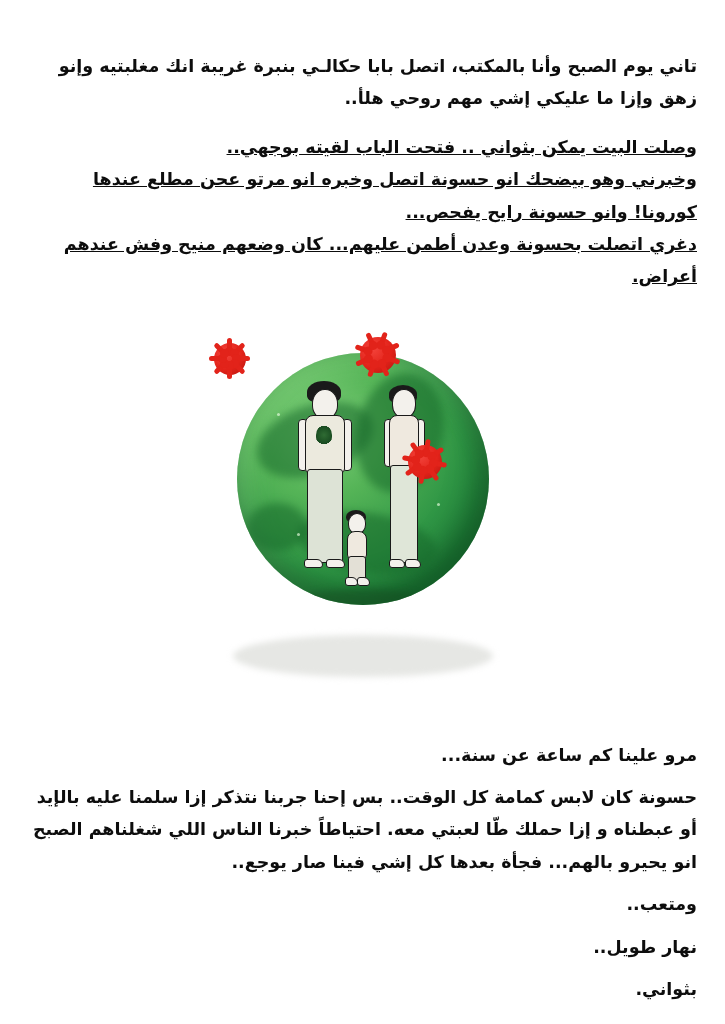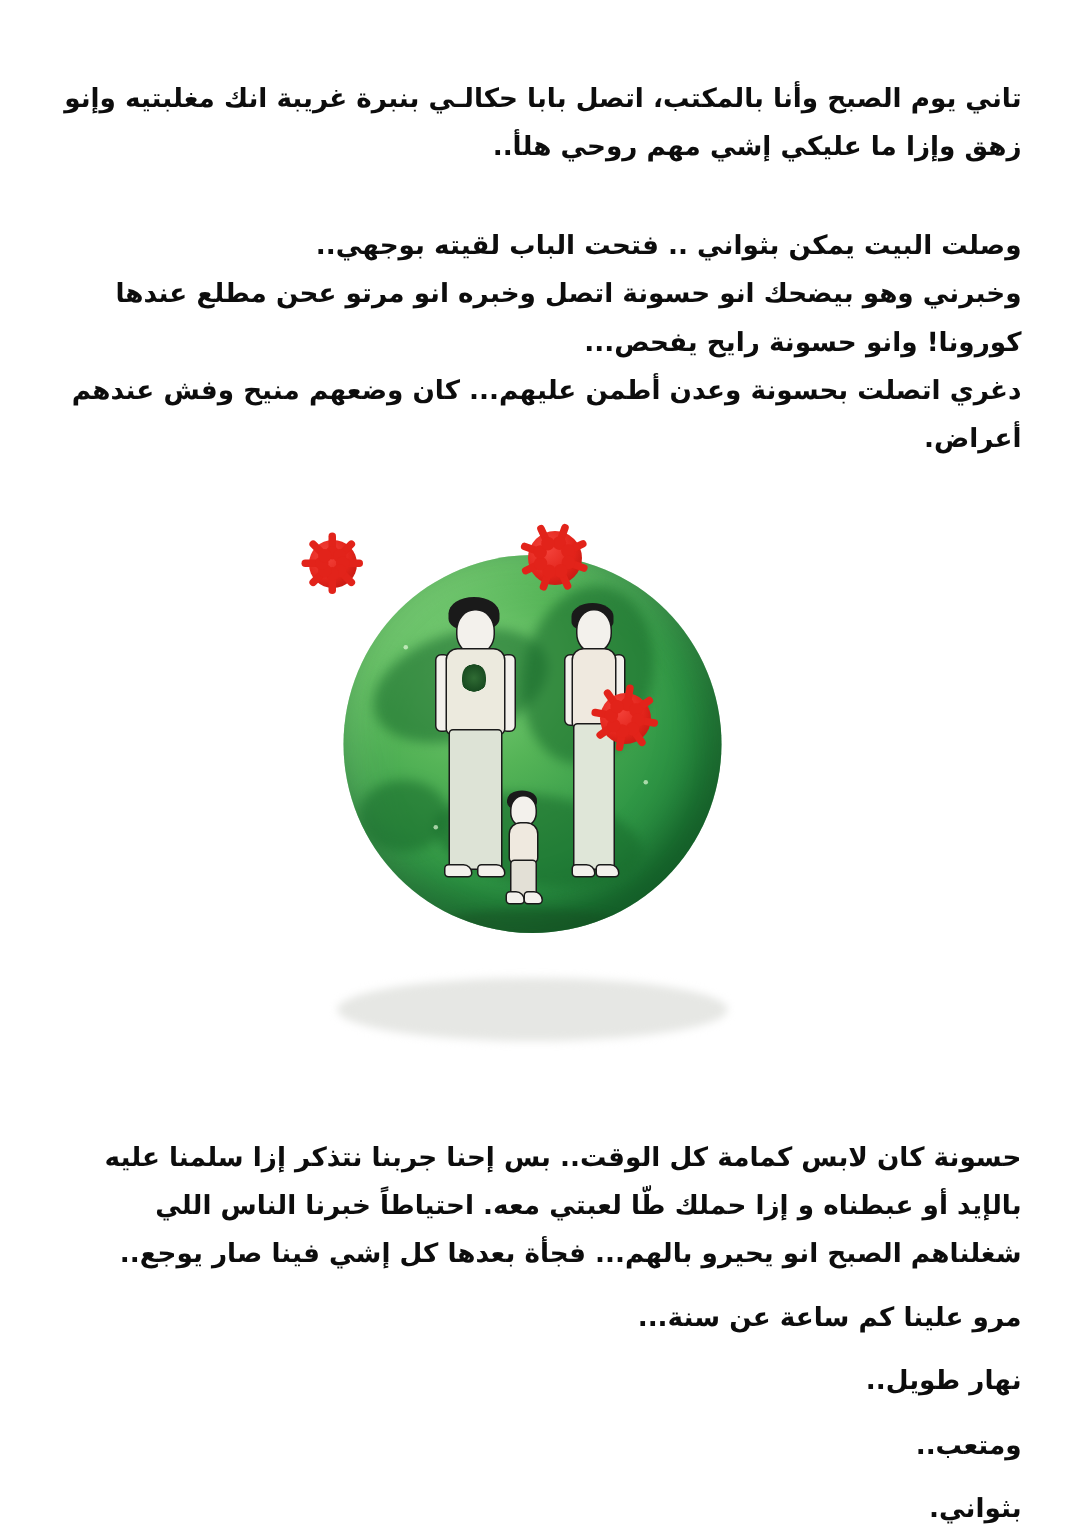--- a/index.html
+++ b/index.html
@@ -13,42 +13,42 @@
     font-family: "DejaVu Sans", sans-serif;
     color: #111111;
     position: relative;
     overflow: hidden;
   }
   .page {
     width: 725px;
     height: 1024px;
     position: relative;
     box-sizing: border-box;
-    padding: 44px 44px 24px 28px;
+    padding: 44px 28px 24px 28px;
     display: flex;
     flex-direction: column;
     gap: 12px;
   }
   .text-block {
     direction: rtl;
     text-align: right;
     font-weight: bold;
     font-size: 17.5px;
     line-height: 1.85;
     letter-spacing: 0.2px;
     color: #0d0d0d;
   }
   .para {
     margin: 0 0 14px 0;
     white-space: pre-line;
   }
   .para:last-child { margin-bottom: 0; }
 
   .top-text { margin-top: 6px; }
-  .top-text .para + .para { margin-top: 33px; }
+  .top-text .para + .para { margin-top: 16px; text-decoration: underline; }
 
   
   .illustration {
     flex: 0 0 auto;
     height: 360px;
     position: relative;
     margin: 18px 0 10px 0;
   }
   .illo-inner {
     position: absolute;
@@ -333,20 +333,20 @@
         <div class="spike" style="transform:rotate(190deg) translateY(-20px);"></div>
         <div class="spike" style="transform:rotate(235deg) translateY(-20px);"></div>
         <div class="spike" style="transform:rotate(280deg) translateY(-20px);"></div>
         <div class="spike" style="transform:rotate(325deg) translateY(-20px);"></div>
       </div>
 
     </div>
   </div>
 
   <div class="text-block bottom-text">
+    <p class="para tail-line">مرو علينا كم ساعة عن سنة...</p>
     <p class="para">حسونة كان لابس كمامة كل الوقت.. بس إحنا جربنا نتذكر إزا سلمنا عليه بالإيد أو عبطناه و إزا حملك طّا لعبتي معه. احتياطاً خبرنا الناس اللي شغلناهم الصبح انو يحيرو بالهم... فجأة بعدها كل إشي فينا صار يوجع..</p>
-    <p class="para tail-line">مرو علينا كم ساعة عن سنة...</p>
+    <p class="para tail-line">ومتعب..</p>
     <p class="para tail-line">نهار طويل..</p>
-    <p class="para tail-line">ومتعب..</p>
     <p class="para tail-line">بثواني.</p>
   </div>
 
 </div>
 
 </body></html>

